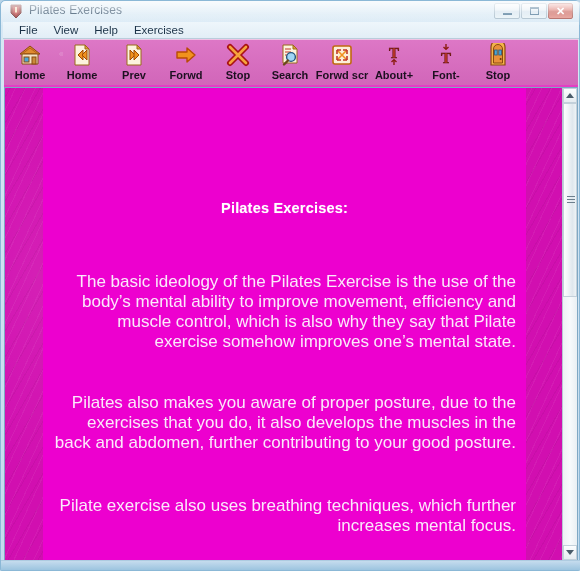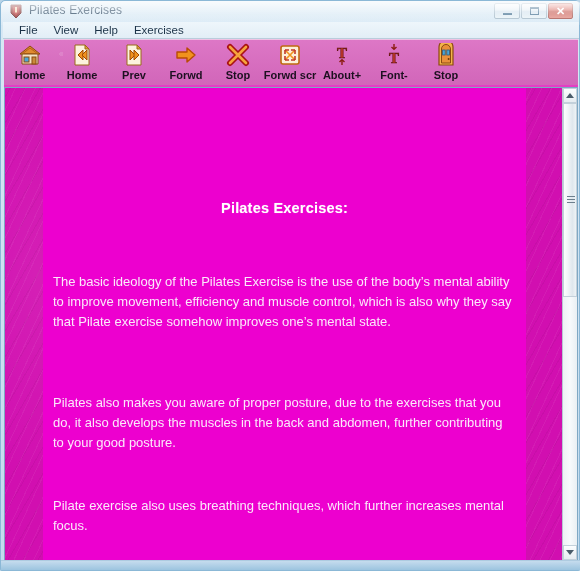--- a/index.html
+++ b/index.html
@@ -133,22 +133,22 @@
   }
   #doc-title{
     position:absolute;left:0;top:112px;width:483px;
     text-align:center;
     font-size:14.5px;font-weight:bold;color:#ffffff;
     text-shadow:0 0 1px rgba(255,255,255,.4);
     letter-spacing:.2px;
   }
   .para{
     position:absolute;left:0;width:483px;
-    text-align:left;
-    font-size:13px;color:#fbe9fb;
+    text-align:right;
+    font-size:17px;color:#fbe9fb;
     line-height:20px;
     padding:0 10px;box-sizing:border-box;
   }
   #para1{top:184px;}
   #para2{top:305px;}
   #para3{top:408px;}
 
   
   #vscroll{
     position:absolute;right:0;top:0;width:15px;height:472px;
@@ -271,20 +271,32 @@
     <div class="tb-btn">
       <span class="tb-icon">
         <svg width="24" height="24" viewBox="0 0 24 24">
           <path d="M4 4 L20 20 M20 4 L4 20" stroke="#a81414" stroke-width="6" stroke-linecap="round"></path>
           <path d="M4 4 L20 20 M20 4 L4 20" stroke="#f5a43c" stroke-width="2.6" stroke-linecap="round"></path>
         </svg>
       </span>
       <span class="tb-label">Stop</span>
     </div>
 
+    <div class="tb-btn">
+      <span class="tb-icon">
+        <svg width="24" height="24" viewBox="0 0 24 24">
+          <path d="M5 2 L15 2 L19 6 L19 20 L5 20 Z" fill="#fdf3dd" stroke="#9a6a1a" stroke-width="1"></path>
+          <path d="M15 2 L19 6 L15 6 Z" fill="#e8a13a" stroke="#9a6a1a" stroke-width="1"></path>
+          <path d="M7 6 L13 6 M7 9 L13 9 M7 12 L11 12" stroke="#c0392b" stroke-width="1"></path>
+          <circle cx="13" cy="14" r="4.4" fill="#9fd6f5" stroke="#24567f" stroke-width="1.4"></circle>
+          <path d="M10 17.5 L6 21.5" stroke="#6b4a1a" stroke-width="2.4" stroke-linecap="round"></path>
+        </svg>
+      </span>
+      <span class="tb-label">Search</span>
+    </div>
 
     <div class="tb-btn">
       <span class="tb-icon">
         <svg width="24" height="24" viewBox="0 0 24 24">
           <rect x="3" y="3" width="18" height="18" rx="2" fill="#fcefd8" stroke="#c06a10" stroke-width="1.6"></rect>
           <path d="M7 7 L17 17 M17 7 L7 17" stroke="#f0921e" stroke-width="1.6"></path>
           <path d="M7 7 L11 7 M7 7 L7 11 M17 7 L13 7 M17 7 L17 11 M7 17 L11 17 M7 17 L7 13 M17 17 L13 17 M17 17 L17 13" stroke="#c0392b" stroke-width="1.6"></path>
         </svg>
       </span>
       <span class="tb-label">Forwd scr</span>

